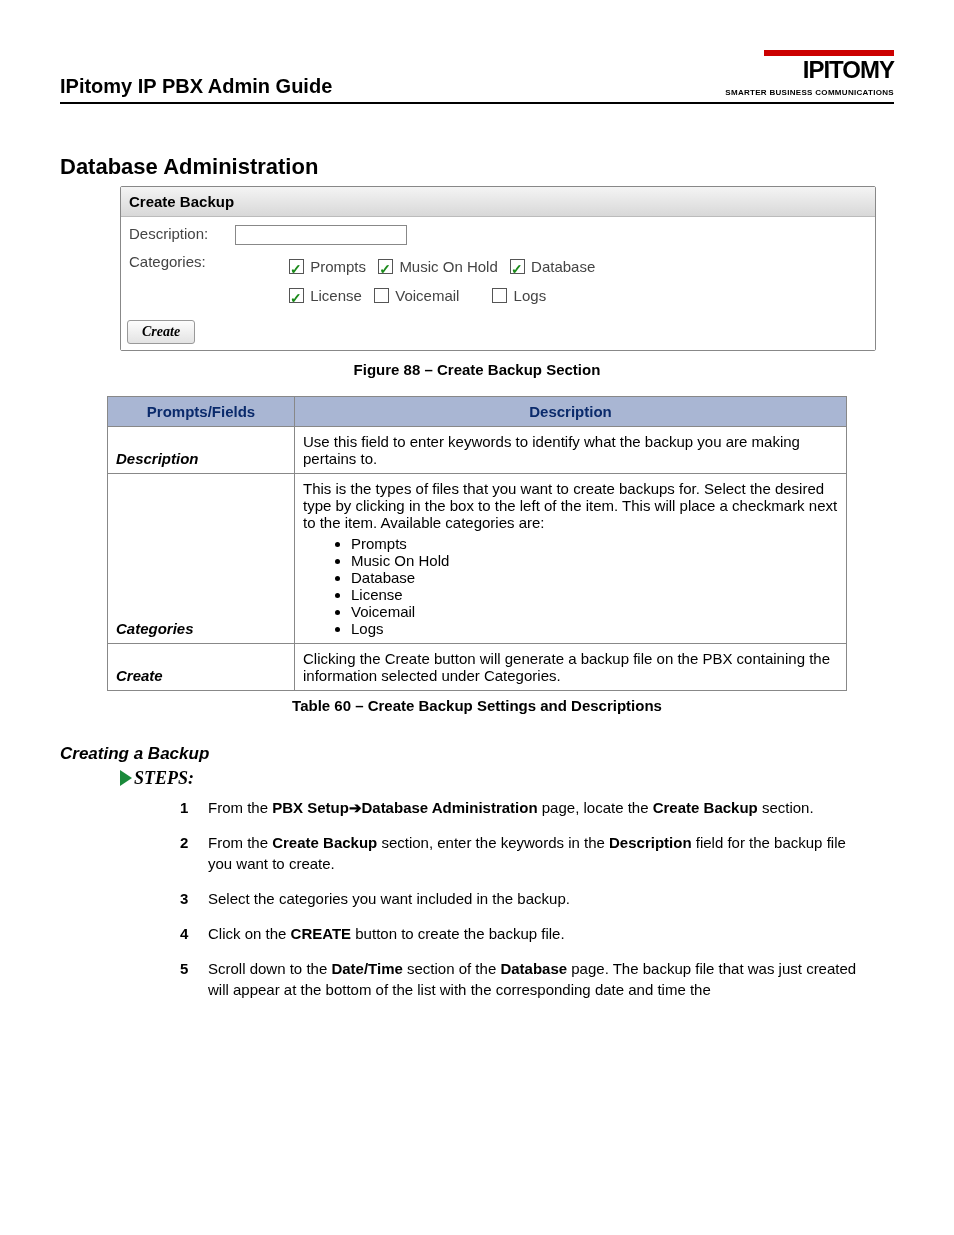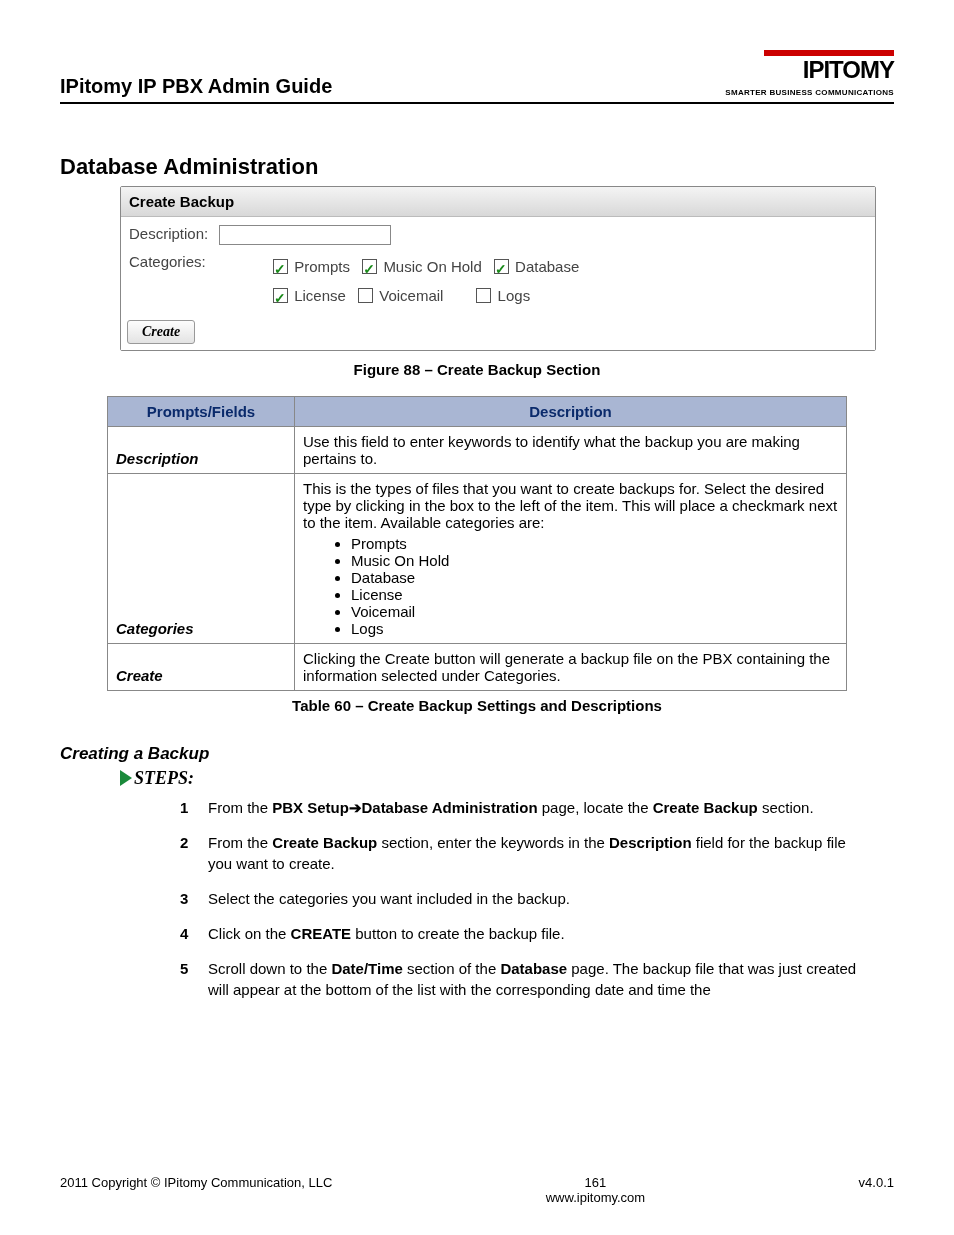--- a/index.html
+++ b/index.html
@@ -76,20 +76,21 @@
   .ss-body {
     padding: 4px 8px 0 8px;
     background:#fff;
   }
   .ss-row {
     display: flex;
     align-items: flex-start;
     padding: 4px 0;
     font-size: 15px;
     color:#444;
+    gap:16px;
   }
   .ss-label {
     width: 90px;
     flex: none;
   }
   .ss-input {
     display:inline-block;
     width: 170px;
     height: 18px;
     border:1px solid #888;
@@ -326,22 +327,14 @@
       <span>Select the categories you want included in the backup.</span>
     </li>
     <li>
       <span>Click on the </span><span class="b">CREATE</span><span> button to create the backup file.</span>
     </li>
     <li>
       <span>Scroll down to the </span><span class="b">Date/Time</span><span> section of the </span><span class="b">Database</span><span> page. The backup file that was just created will appear at the bottom of the list with the corresponding date and time the</span>
     </li>
   </ol>
 
-  <div class="footer">
-    <div>2011 Copyright © IPitomy Communication, LLC</div>
-    <div class="center">
-      <div>161</div>
-      <div>www.ipitomy.com</div>
-    </div>
-    <div>v4.0.1</div>
-  </div>
 
 </div>
 
 </body></html>

